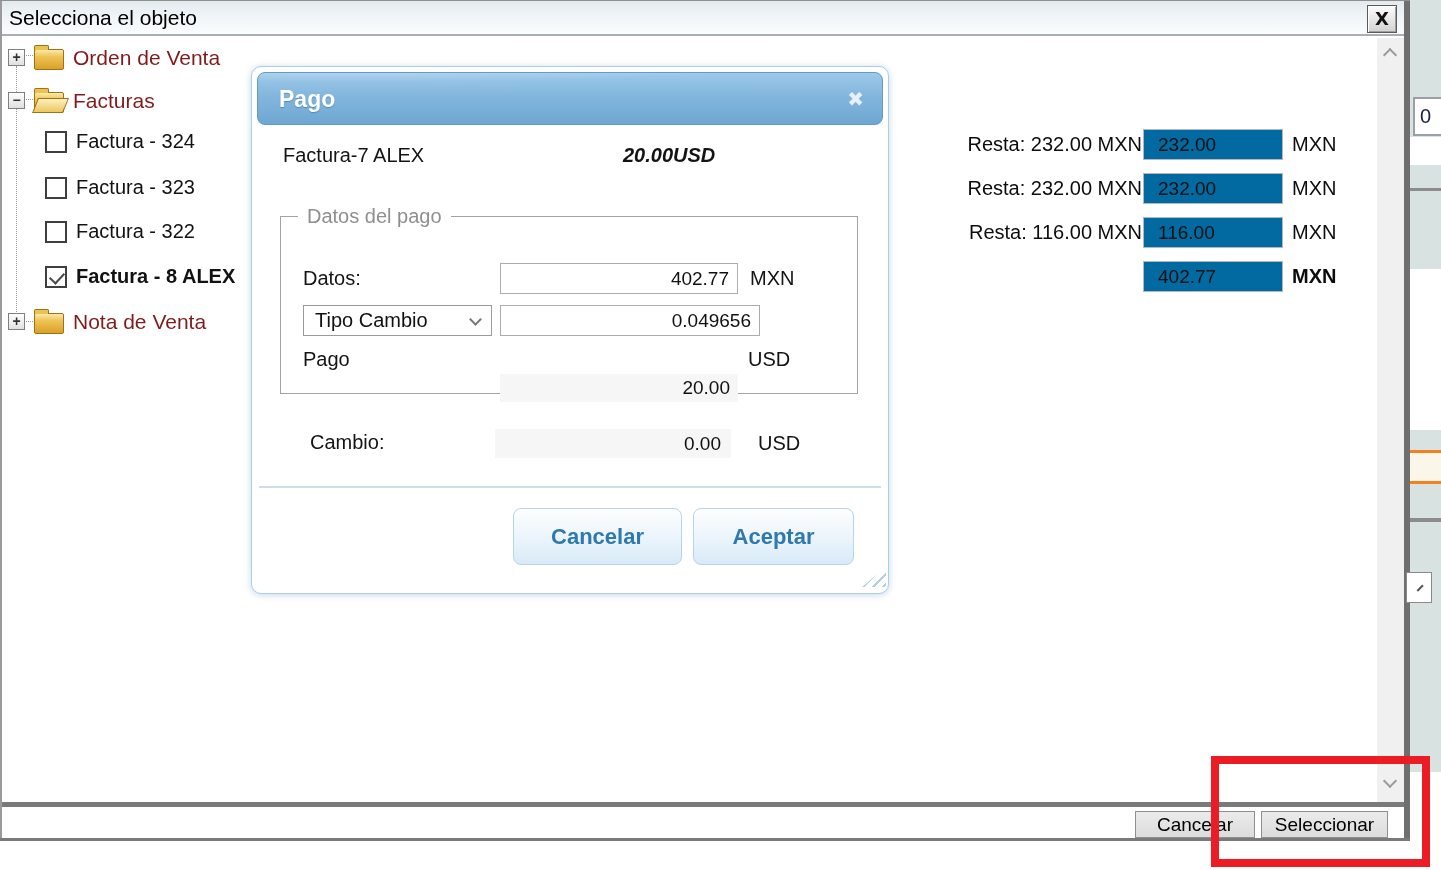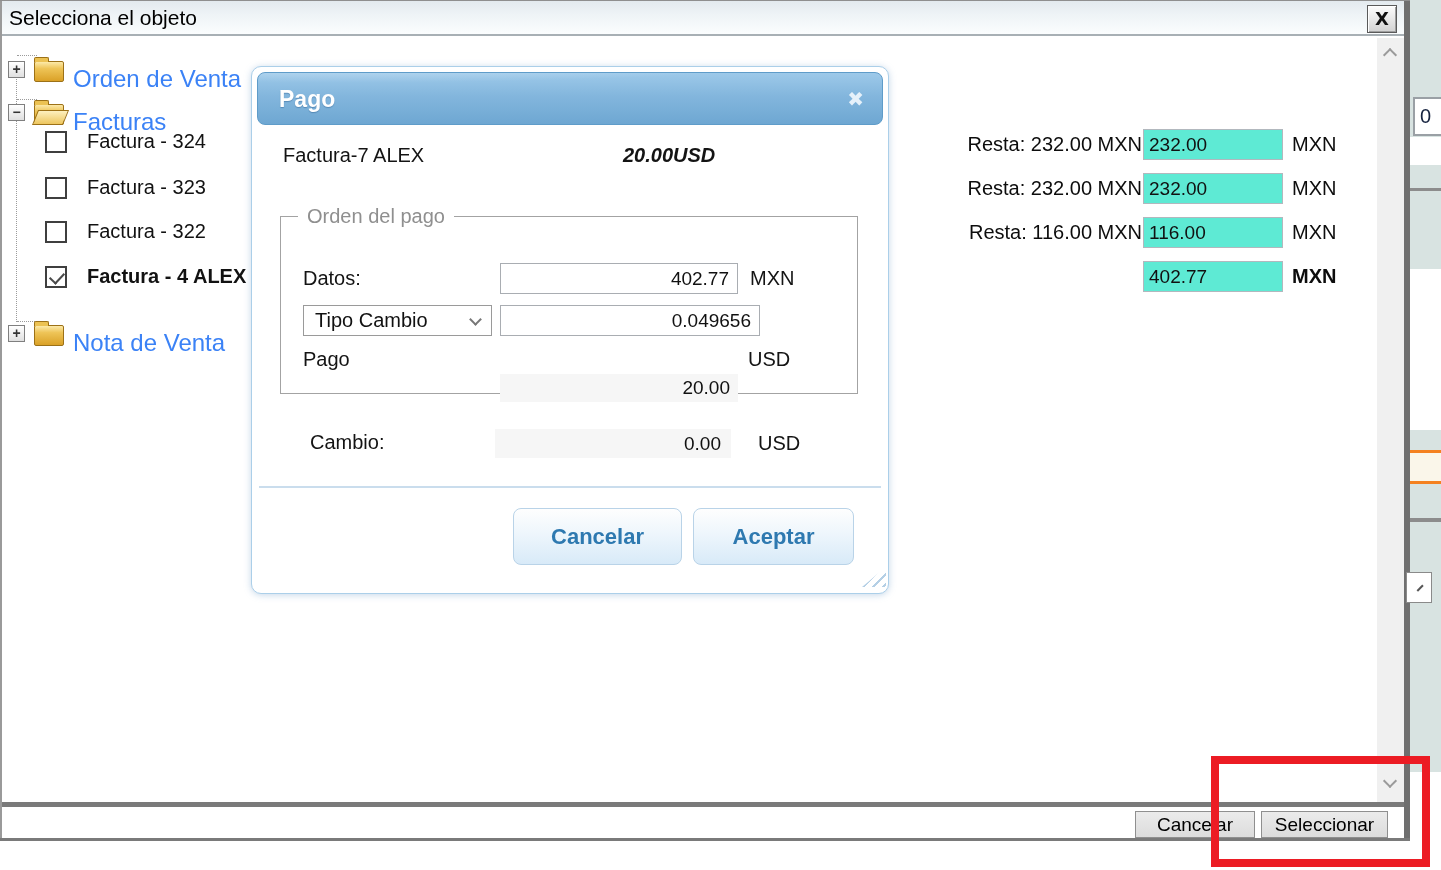--- a/index.html
+++ b/index.html
@@ -37,22 +37,22 @@
       border:1px solid #7f7f7f; color:#333; font-size:14px; line-height:14px; text-align:center;
       font-weight:bold; flex:0 0 auto; }
   .folder { width:30px; height:21px; position:relative; flex:0 0 auto; margin-top:4px;
       background:linear-gradient(180deg,#fce9a8 0%,#eec457 35%,#daa127 100%);
       border:1px solid #9c7117; border-radius:2px; }
   .folder::before { content:""; position:absolute; top:-5px; left:-1px; width:13px; height:4px;
       background:#ecc253; border:1px solid #9c7117; border-bottom:none; border-radius:2px 2px 0 0; }
   .folder.open::after { content:""; position:absolute; left:-3px; bottom:-1px; width:29px; height:13px;
       background:linear-gradient(180deg,#fdf0c0,#edc65e); border:1px solid #9c7117;
       transform:skewX(-22deg); transform-origin:bottom left; }
-  .tree-folder-label { font-size:24px; color:#3b82f6; white-space:nowrap;margin-top:20px; }
-  .tree-check-row { position:absolute; display:flex; align-items:center; gap:20px; cursor:pointer; }
+  .tree-folder-label { font-size:21px; color:#7f1d1d; white-space:nowrap; }
+  .tree-check-row { position:absolute; display:flex; align-items:center; gap:9px; cursor:pointer; }
   .cbx { width:22px; height:22px; border:2px solid #3f3f3f; background:#fff; position:relative; flex:0 0 auto; }
   .cbx.checked::after { content:""; position:absolute; left:3px; top:4px; width:12px; height:7px;
       border-left:2px solid #4a4a4a; border-bottom:2px solid #4a4a4a; transform:rotate(-47deg); }
   .tree-check-label { font-size:20px; color:#121212; white-space:nowrap; }
   .tree-check-label.bold { font-weight:bold; }
 
   
   [data-name="pago-modal"] { left:251px; top:66px; width:638px; height:528px; background:#fff;
       border:1px solid #abcfe9; border-radius:10px; box-shadow:0 1px 7px rgba(110,155,200,.4); z-index:30; }
   [data-name="pago-modal-header"] { position:absolute; left:6px; top:6px; width:626px; height:53px;
@@ -87,21 +87,21 @@
   [data-name="modal-cancel-button"] { left:513px; top:508px; width:169px; height:57px; }
   [data-name="modal-accept-button"] { left:693px; top:508px; width:161px; height:57px; }
   [data-name="resize-handle-icon"] { left:862px; top:567px; width:24px; height:20px; z-index:32;
       background:repeating-linear-gradient(135deg,#b4cfe5 0 2px, transparent 2px 7px);
       clip-path:polygon(100% 0, 100% 100%, 0 100%); }
 
   
   .resta-label { position:absolute; left:880px; width:262px; text-align:right; line-height:31px;
       font-size:20px; color:#0d0d0d; white-space:nowrap; }
   .resta-input { position:absolute; left:1143px; width:140px; height:31px; border:1px solid #b2b8be;
-      background:#5eead4; font-size:19px; color:#111; padding:0 4px 0 5px; text-align:left;
+      background:#0369a1; font-size:19px; color:#111; padding:0 4px 0 14px; text-align:left;
       font-family:"Liberation Sans", sans-serif; }
   .resta-cur { position:absolute; left:1292px; line-height:31px; font-size:20px; color:#0d0d0d; }
   .bold { font-weight:bold; }
 
   
   [data-name="footer-separator"] { left:0; top:802px; width:1404px; height:5px; background:#7a7a7a; }
   [data-name="footer-bar"] { left:2px; top:807px; width:1402px; height:31px; background:#fff; }
   .win-btn { position:absolute; top:811px; height:27px; background:linear-gradient(180deg,#ebebeb,#dcdcdc);
       border:1px solid #8f8f8f; font-size:19px; color:#000; text-align:center; cursor:pointer;
       font-family:"Liberation Sans", sans-serif; }
@@ -177,21 +177,21 @@
     <div class="tree-check-row" style="left:45px;top:176px;" data-name="tree-item-factura-323">
       <span class="cbx" data-name="checkbox-unchecked"></span>
       <span class="tree-check-label" data-name="tree-check-label">Factura - 323</span>
     </div>
     <div class="tree-check-row" style="left:45px;top:220px;" data-name="tree-item-factura-322">
       <span class="cbx" data-name="checkbox-unchecked"></span>
       <span class="tree-check-label" data-name="tree-check-label">Factura - 322</span>
     </div>
     <div class="tree-check-row" style="left:45px;top:265px;" data-name="tree-item-factura-7-alex">
       <span class="cbx checked" data-name="checkbox-checked"></span>
-      <span class="tree-check-label bold" data-name="tree-check-label">Factura - 4 ALEX</span>
+      <span class="tree-check-label bold" data-name="tree-check-label">Factura - 8 ALEX</span>
     </div>
 
     <div class="tree-folder-row" style="left:8px;top:309px;" data-name="tree-item-nota-de-venta">
       <span class="expand-box" data-name="expand-plus-icon">+</span>
       <span class="folder" data-name="folder-icon"></span>
       <span class="tree-folder-label" data-name="tree-folder-label">Nota de Venta</span>
     </div>
 
     <div class="resta-label" style="top:129px;" data-name="resta-label">Resta: 232.00 MXN</div>
     <input class="resta-input" style="top: 129px;" data-name="resta-input" value="232.00">
@@ -230,21 +230,21 @@
   <div class="abs" style="left:251px;top:66px;width:638px;height:528px;z-index:31;" data-name="pago-modal-content">
     <div data-name="pago-modal-header">
       <div data-name="pago-modal-title">Pago</div>
       <div data-name="modal-close-icon">✖</div>
     </div>
     <div class="m-label" style="left:32px;top:78px;" data-name="invoice-label">Factura-7 ALEX</div>
     <div class="m-label m-bold" style="left:372px;top:78px;font-style:italic;" data-name="invoice-amount">20.00USD</div>
   </div>
 
   <div class="abs" data-name="modal-fieldset" style="z-index:31;"></div>
-  <div class="abs" data-name="modal-fieldset-legend">Orden del pago</div>
+  <div class="abs" data-name="modal-fieldset-legend">Datos del pago</div>
 
   <div class="m-label" style="left:303px;top:267px;" data-name="pago-label">Datos:</div>
   <input class="m-input" style="left: 500px; top: 263px; width: 238px;" data-name="pago-amount-input" value="402.77">
   <div class="m-label" style="left:750px;top:267px;" data-name="pago-currency-label">MXN</div>
 
   <div data-name="tipo-cambio-select">
     <span class="sel-label" data-name="tipo-cambio-label">Tipo Cambio</span>
     <span data-name="select-chevron-icon"></span>
   </div>
   <input class="m-input" style="left: 500px; top: 305px; width: 260px;" data-name="tipo-cambio-input" value="0.049656">

